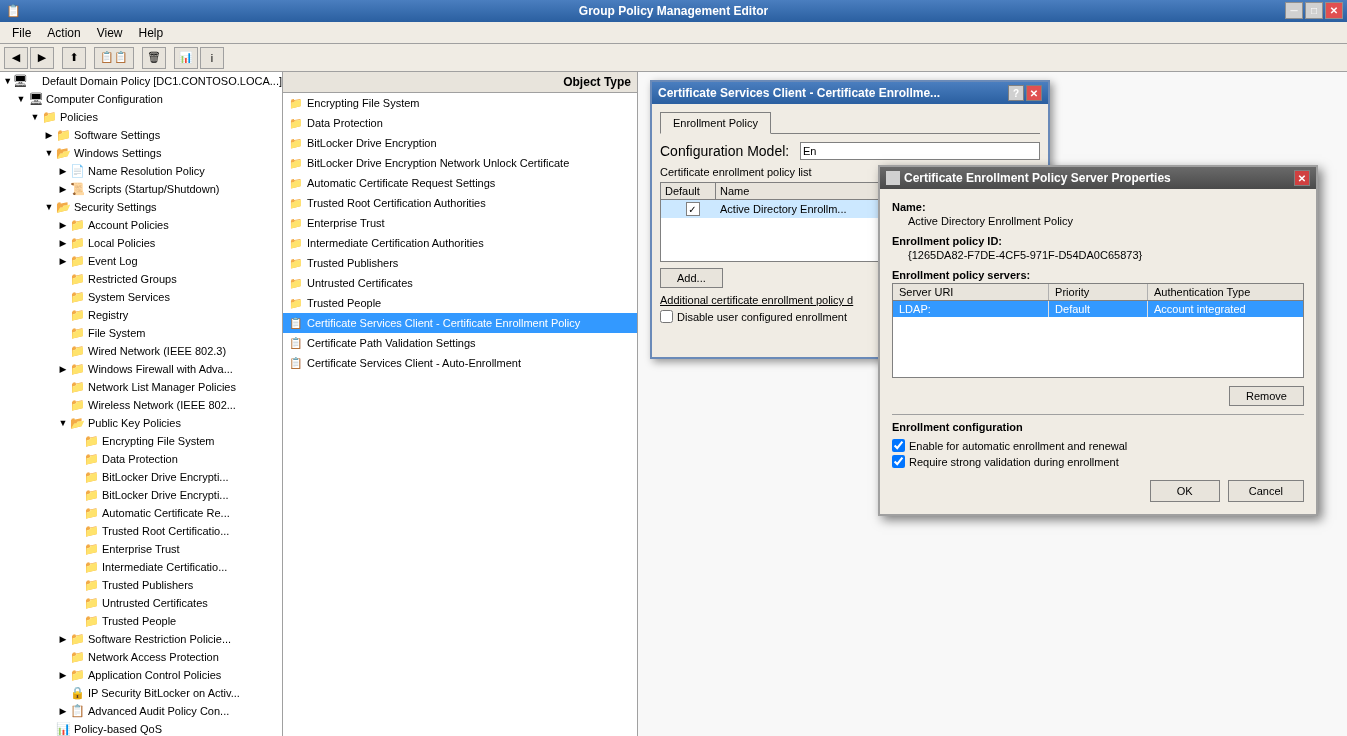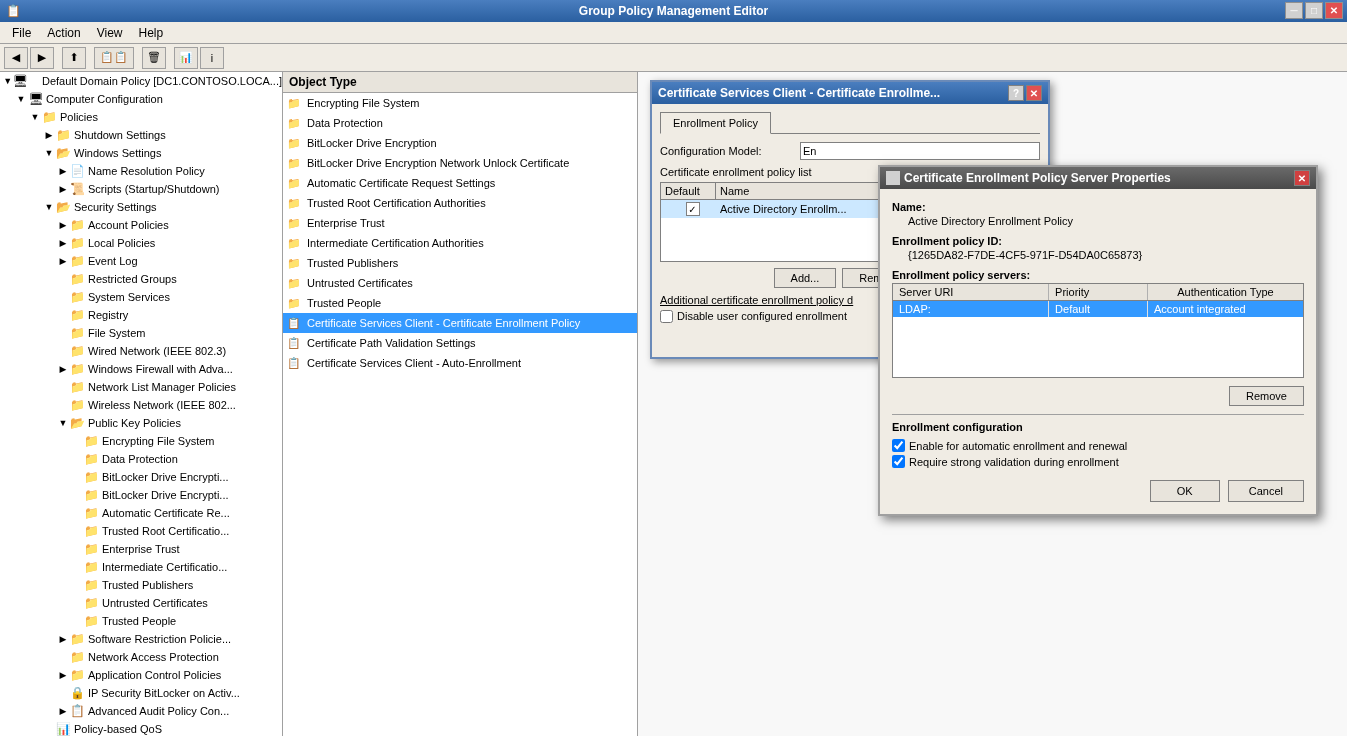--- a/index.html
+++ b/index.html
@@ -69,20 +69,21 @@
       overflow-y: auto;
       overflow-x: hidden;
     }
 
     
     .list-panel {
       width: 355px;
       background: white;
       border-right: 1px solid #a0a0a0;
       overflow-y: auto;
+      text-align: right;
     }
     .list-panel-header {
       background: #e8e4dc;
       padding: 3px 6px;
       border-bottom: 1px solid #a0a0a0;
       font-weight: bold;
     }
 
     
     .tree-item {
@@ -173,21 +174,21 @@
       background: #f0ece4;
       border-bottom: 1px solid #f0ece4;
       margin-bottom: -1px;
     }
 
     .form-row {
       display: flex;
       align-items: center;
       margin-bottom: 6px;
     }
-    .form-label { width: 140px; font-size: 11px; }
+    .form-label { width: 140px; font-size: 14px; }
     .form-input {
       flex: 1;
       height: 18px;
       border: 1px solid #808080;
       background: white;
       font-size: 11px;
       padding: 0 2px;
     }
 
     .list-box {
@@ -217,30 +218,30 @@
       padding: 1px 0;
     }
     .list-box-cell {
       padding: 1px 4px;
       font-size: 11px;
     }
     .list-box-cell:first-child { width: 50px; display: flex; align-items: center; }
     .checkbox-cell { width: 14px; height: 14px; border: 1px solid #808080; background: white; margin-left: 8px; display: flex; align-items: center; justify-content: center; }
     .checkbox-checked::after { content: '✓'; font-size: 10px; }
 
-    .btn-row { display: flex; gap: 6px; justify-content: center; margin-bottom: 6px; }
+    .btn-row { display: flex; gap: 6px; justify-content: space-between; margin-bottom: 6px; }
     .dialog-action-btn {
       padding: 3px 16px;
       background: #e8e4dc;
       border: 1px solid #808080;
       cursor: pointer;
       font-size: 11px;
       min-width: 60px;
     }
-    .checkbox-row { display: flex; margin-bottom: 3px; }
+    .checkbox-row { display: flex; align-items: center; margin-bottom: 3px; }
     .checkbox-row input[type=checkbox] { margin-right: 4px; }
     .checkbox-row label { font-size: 11px; }
 
     
     .dialog-enroll-props {
       position: absolute;
       top: 165px;
       left: 878px;
       width: 440px;
       background: #f0ece4;
@@ -272,21 +273,21 @@
       display: flex;
       background: #e8e4dc;
       border-bottom: 1px solid #808080;
     }
     .server-table-col {
       padding: 2px 6px;
       font-size: 11px;
       border-right: 1px solid #b0b0b0;
       flex: 1;
     }
-    .server-table-col:last-child { border-right: none; text-align: center; }
+    .server-table-col:last-child { border-right: none; }
     .server-table-row {
       display: flex;
       align-items: center;
     }
     .server-table-row.selected { background: #3399ff; color: white; }
     .server-table-cell {
       padding: 2px 6px;
       font-size: 11px;
       flex: 1;
       border-right: 1px solid #e0e0e0;
@@ -397,21 +398,21 @@
       <span class="indent" style="width:28px;"></span>
       <span class="toggle">▼</span>
       <span class="icon folder-icon">📁</span>
       <span class="label">Policies</span>
     </div>
 
     <div class="tree-item">
       <span class="indent" style="width:42px;"></span>
       <span class="toggle">▶</span>
       <span class="icon folder-icon">📁</span>
-      <span class="label">Shutdown Settings</span>
+      <span class="label">Software Settings</span>
     </div>
 
     <div class="tree-item">
       <span class="indent" style="width:42px;"></span>
       <span class="toggle">▼</span>
       <span class="icon folder-icon">📂</span>
       <span class="label">Windows Settings</span>
     </div>
 
     <div class="tree-item">

